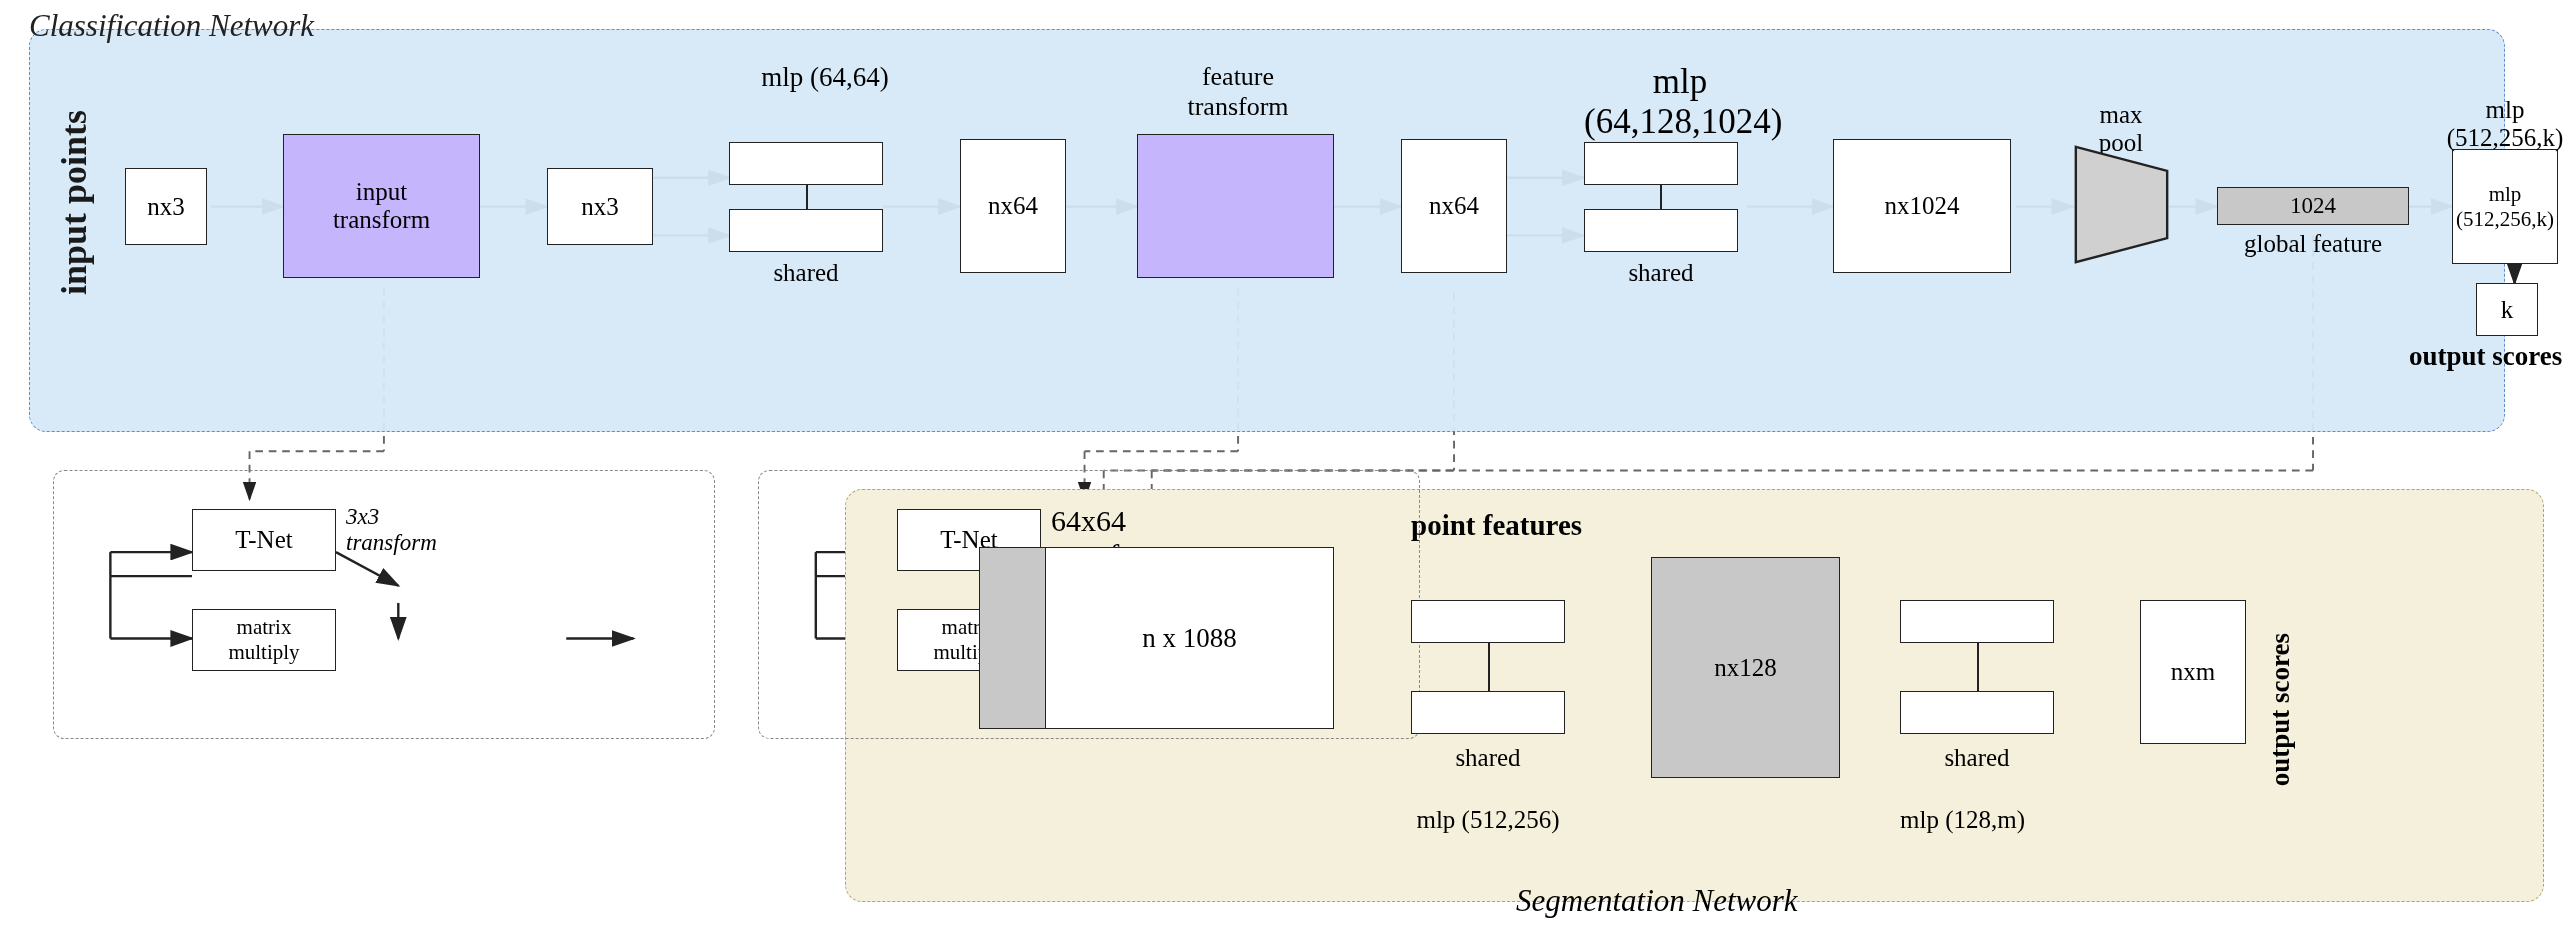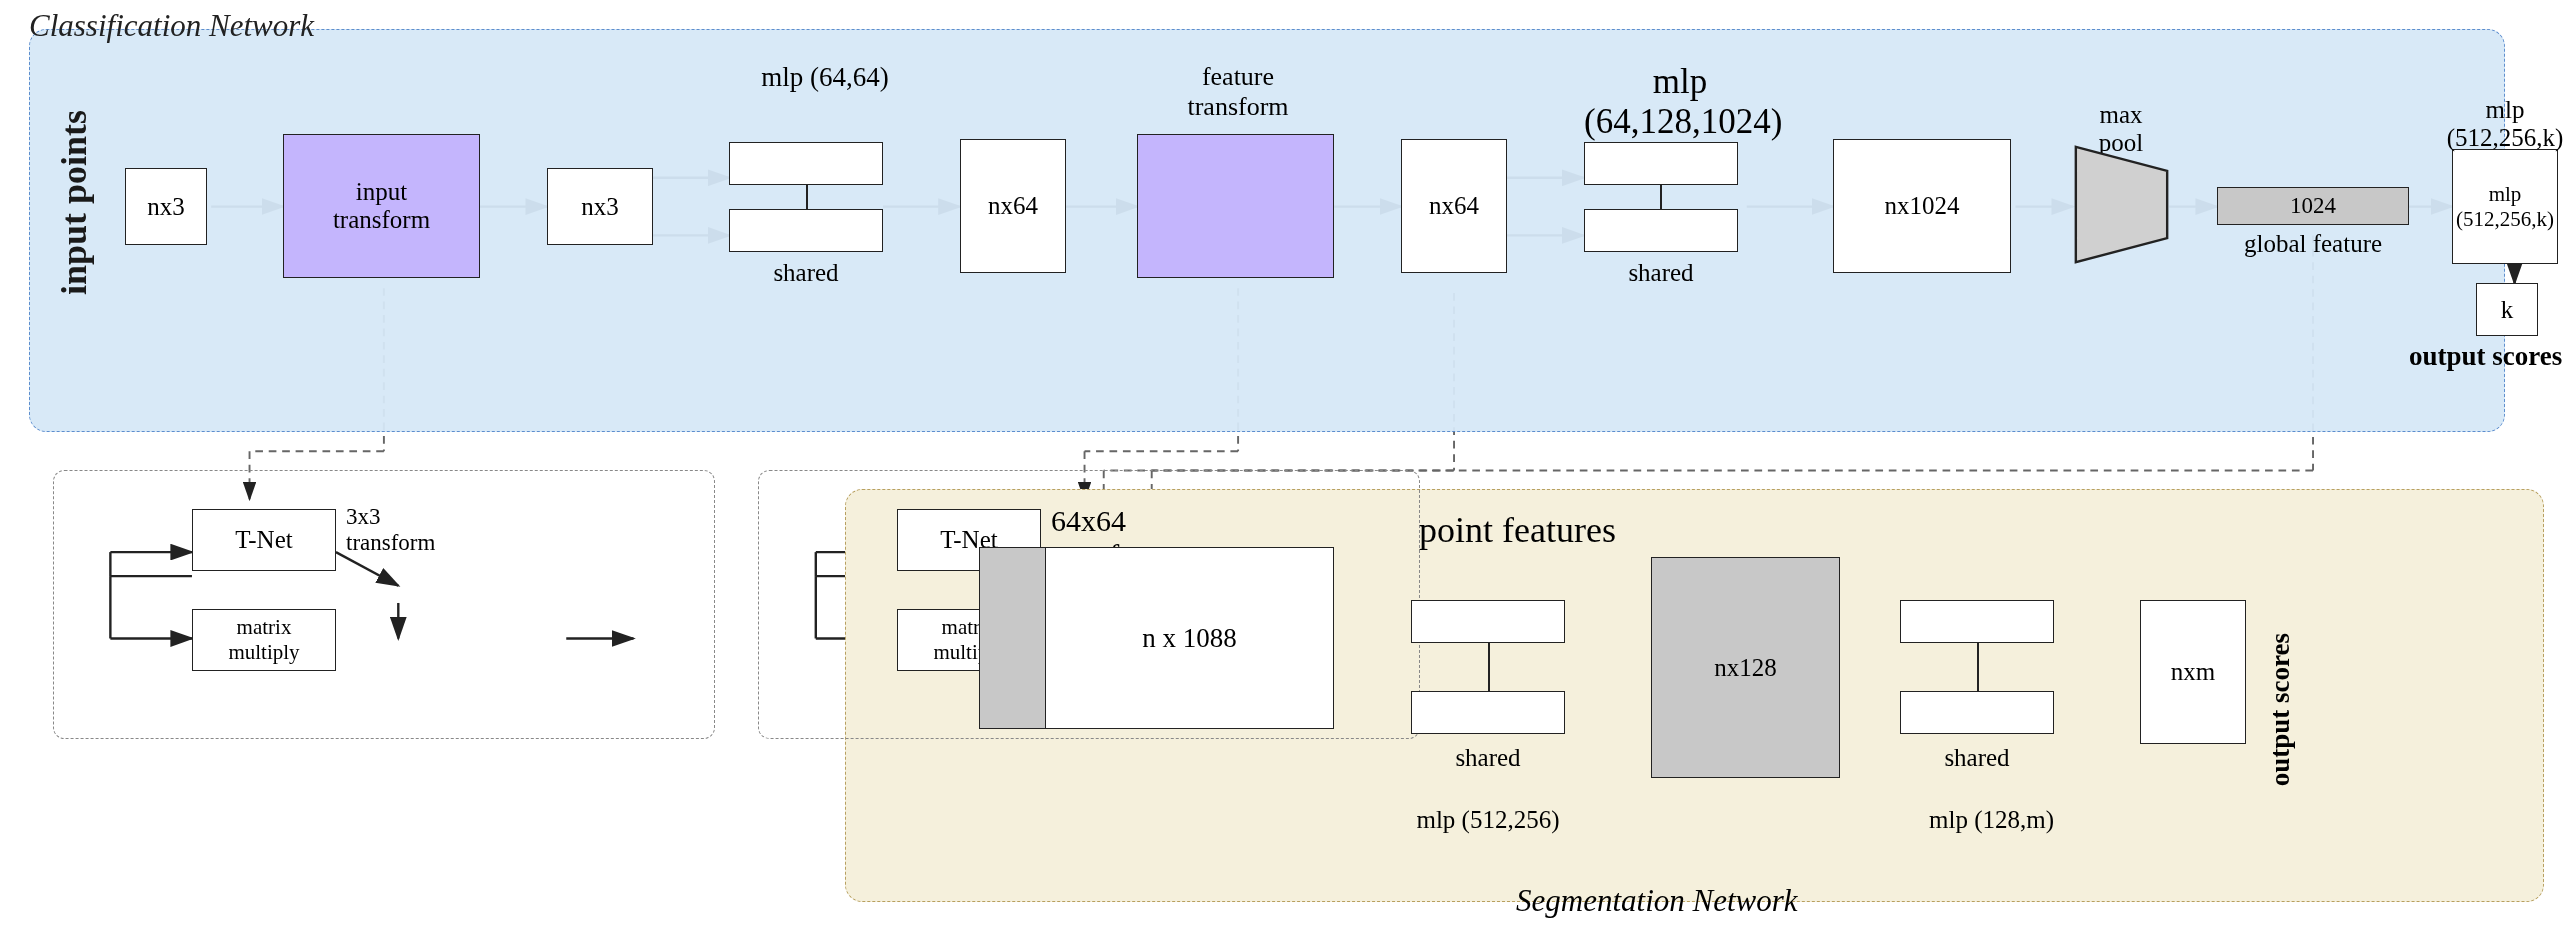--- a/index.html
+++ b/index.html
@@ -241,39 +241,39 @@
 </div>
 
 <div style="position:absolute;left:2409px;top:341px;font-size:27px;font-weight:bold;">output scores</div>
 
 <div style="position:absolute;left:53px;top:470px;width:662px;height:269px;border:1.9px dashed #888;border-radius:11.5px;"></div>
 
 <div class="box" style="left:192px;top:509px;width:144px;height:62px;font-size:25px;">
   <span>T-Net</span>
 </div>
 
-<div style="position:absolute;left:346px;top:504px;font-size:23px;">3x3<br>transform</div>
+<div style="position:absolute;left:346px;top:504px;font-size:23px;font-style:italic;">3x3<br>transform</div>
 
 <div class="box" style="left:192px;top:609px;width:144px;height:62px;font-size:21px;text-align:center;">
   <span>matrix<br>multiply</span>
 </div>
 
 <div style="position:absolute;left:758px;top:470px;width:662px;height:269px;border:1.9px dashed #888;border-radius:11.5px;"></div>
 
 <div class="box" style="left:897px;top:509px;width:144px;height:62px;font-size:25px;">
   <span>T-Net</span>
 </div>
 
 <div style="position:absolute;left:1051px;top:504px;font-size:30px;">64x64<br>transform</div>
 
 <div class="box" style="left:897px;top:609px;width:144px;height:62px;font-size:21px;text-align:center;">
   <span>matrix<br>multiply</span>
 </div>
 
-<div style="position:absolute;left:1411px;top:509px;font-size:36px;font-weight:normal;margin-left:8px;">point features</div>
+<div style="position:absolute;left:1411px;top:509px;font-size:29px;font-weight:bold;">point features</div>
 
 <div style="position:absolute;left:979px;top:547px;width:355px;height:182px;display:flex;">
   <div style="width:67px;height:100%;background:#c8c8c8;border:1.9px solid #222;"></div>
   <div style="flex:1;height:100%;background:white;border:1.9px solid #222;border-left:none;display:flex;align-items:center;justify-content:center;font-size:27px;">
     <span>n  x 1088</span>
   </div>
 </div>
 
 <div class="box" style="left:1411px;top:600px;width:154px;height:43px;"></div>
 <div class="box" style="left:1411px;top:691px;width:154px;height:43px;"></div>
@@ -284,21 +284,21 @@
 
 <div class="box box-gray" style="left:1651px;top:557px;width:189px;height:221px;">
   <span>nx128</span>
 </div>
 
 <div class="box" style="left:1900px;top:600px;width:154px;height:43px;"></div>
 <div class="box" style="left:1900px;top:691px;width:154px;height:43px;"></div>
 <div style="position:absolute;left:1977px;top:643px;width:1.9px;height:48px;background:#222;"></div>
 <div style="position:absolute;left:1900px;top:744px;width:154px;text-align:center;font-size:25px;">shared</div>
 
-<div style="position:absolute;left:1900px;top:806px;width:154px;text-align:right;font-size:25px;">mlp (128,m)</div>
+<div style="position:absolute;left:1900px;top:806px;width:154px;text-align:left;font-size:25px;">mlp (128,m)</div>
 
 <div class="box" style="left:2140px;top:600px;width:106px;height:144px;">
   <span>nxm</span>
 </div>
 
 <div style="position:absolute;left:2265px;top:633px;font-size:27px;font-weight:bold;writing-mode:vertical-rl;transform:rotate(180deg);">output scores</div>
 
 <div style="position:absolute;left:1516px;top:883px;font-size:31px;font-style:italic;">Segmentation Network</div>
 
 

